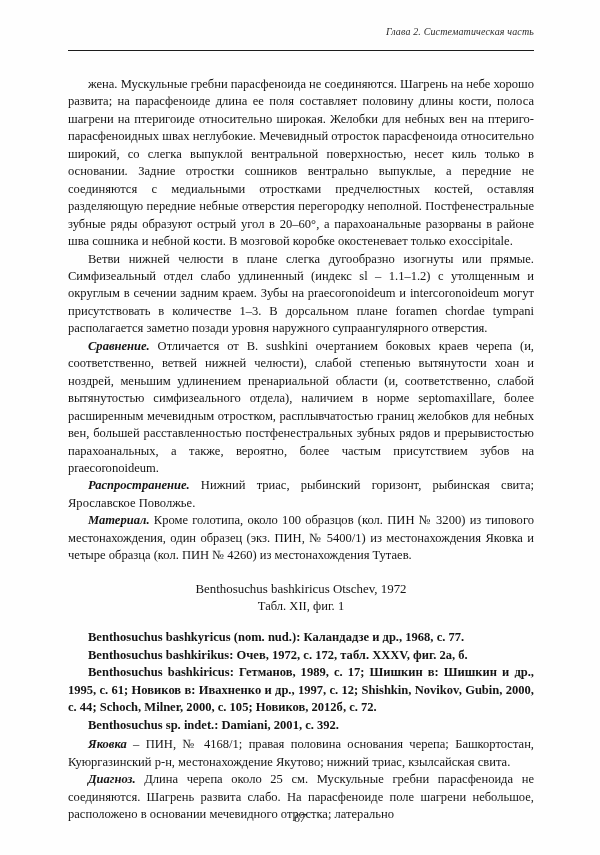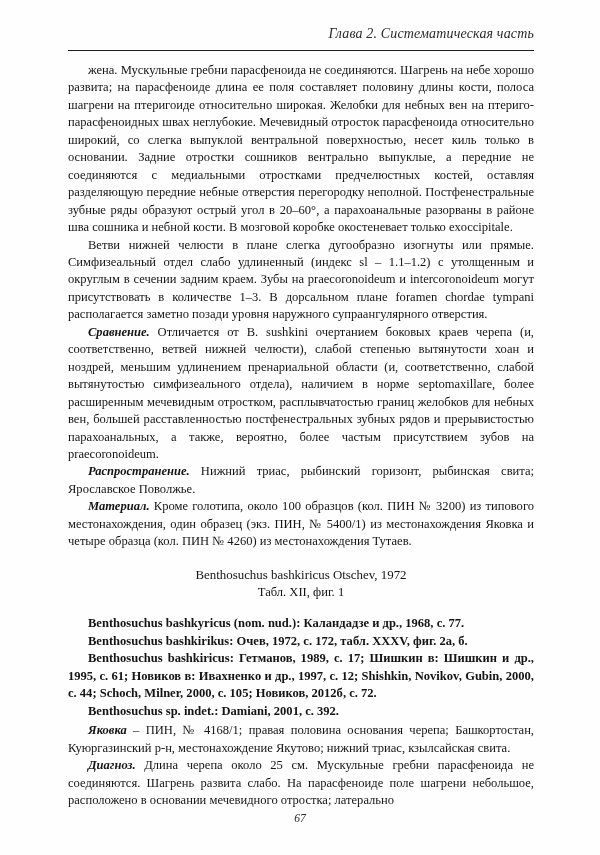--- a/index.html
+++ b/index.html
@@ -15,36 +15,36 @@
     background: #fefefe;
     overflow: hidden;
     font-family: "Liberation Serif", "DejaVu Serif", serif;
     color: #141414;
   }
   .running-head {
     position: absolute;
     top: 26px;
     right: 66px;
     font-style: italic;
-    font-size: 14px;
+    font-size: 10px;
     letter-spacing: 0.15px;
     color: #2a2a2a;
     white-space: nowrap;
   }
   .head-rule {
     position: absolute;
     top: 50px;
     left: 68px;
     width: 466px;
     height: 1px;
     background: #1c1c1c;
   }
   .body {
     position: absolute;
-    top: 62px;
+    top: 76px;
     left: 68px;
     width: 466px;
   }
   p {
     margin: 0;
     font-size: 12.55px;
     line-height: 17.45px;
     text-align: justify;
     text-justify: inter-word;
     text-indent: 20px;

